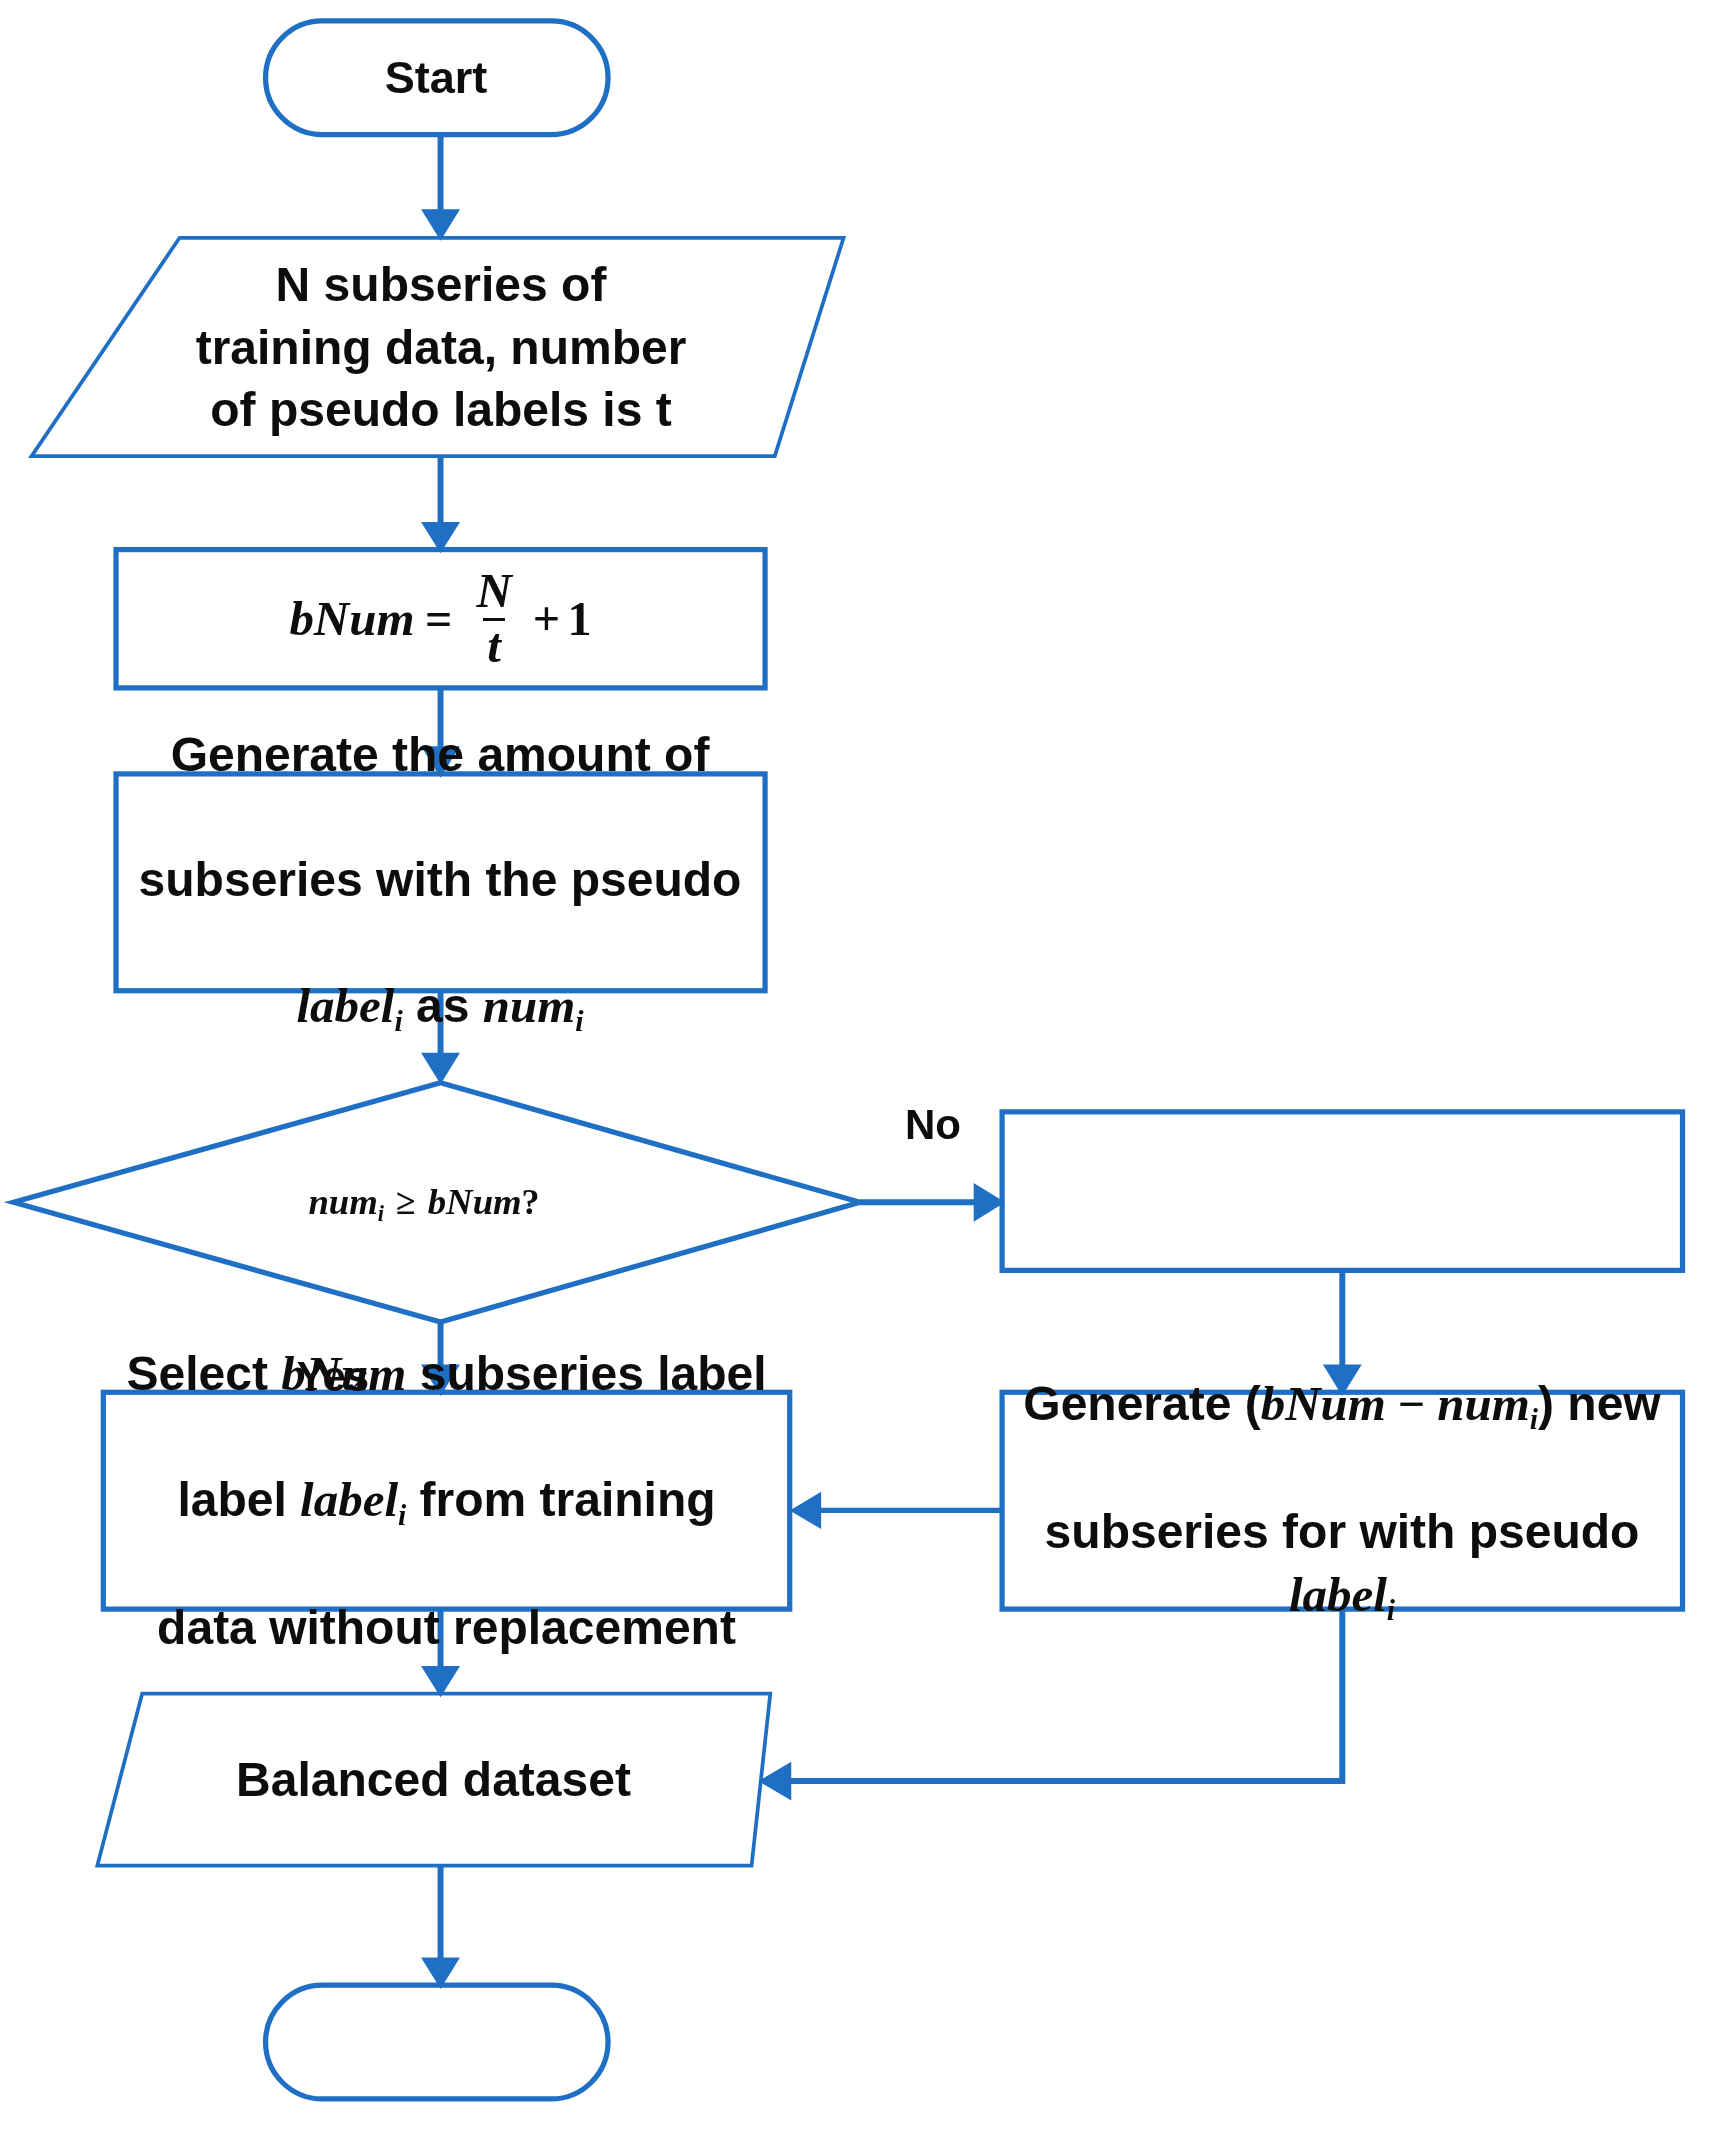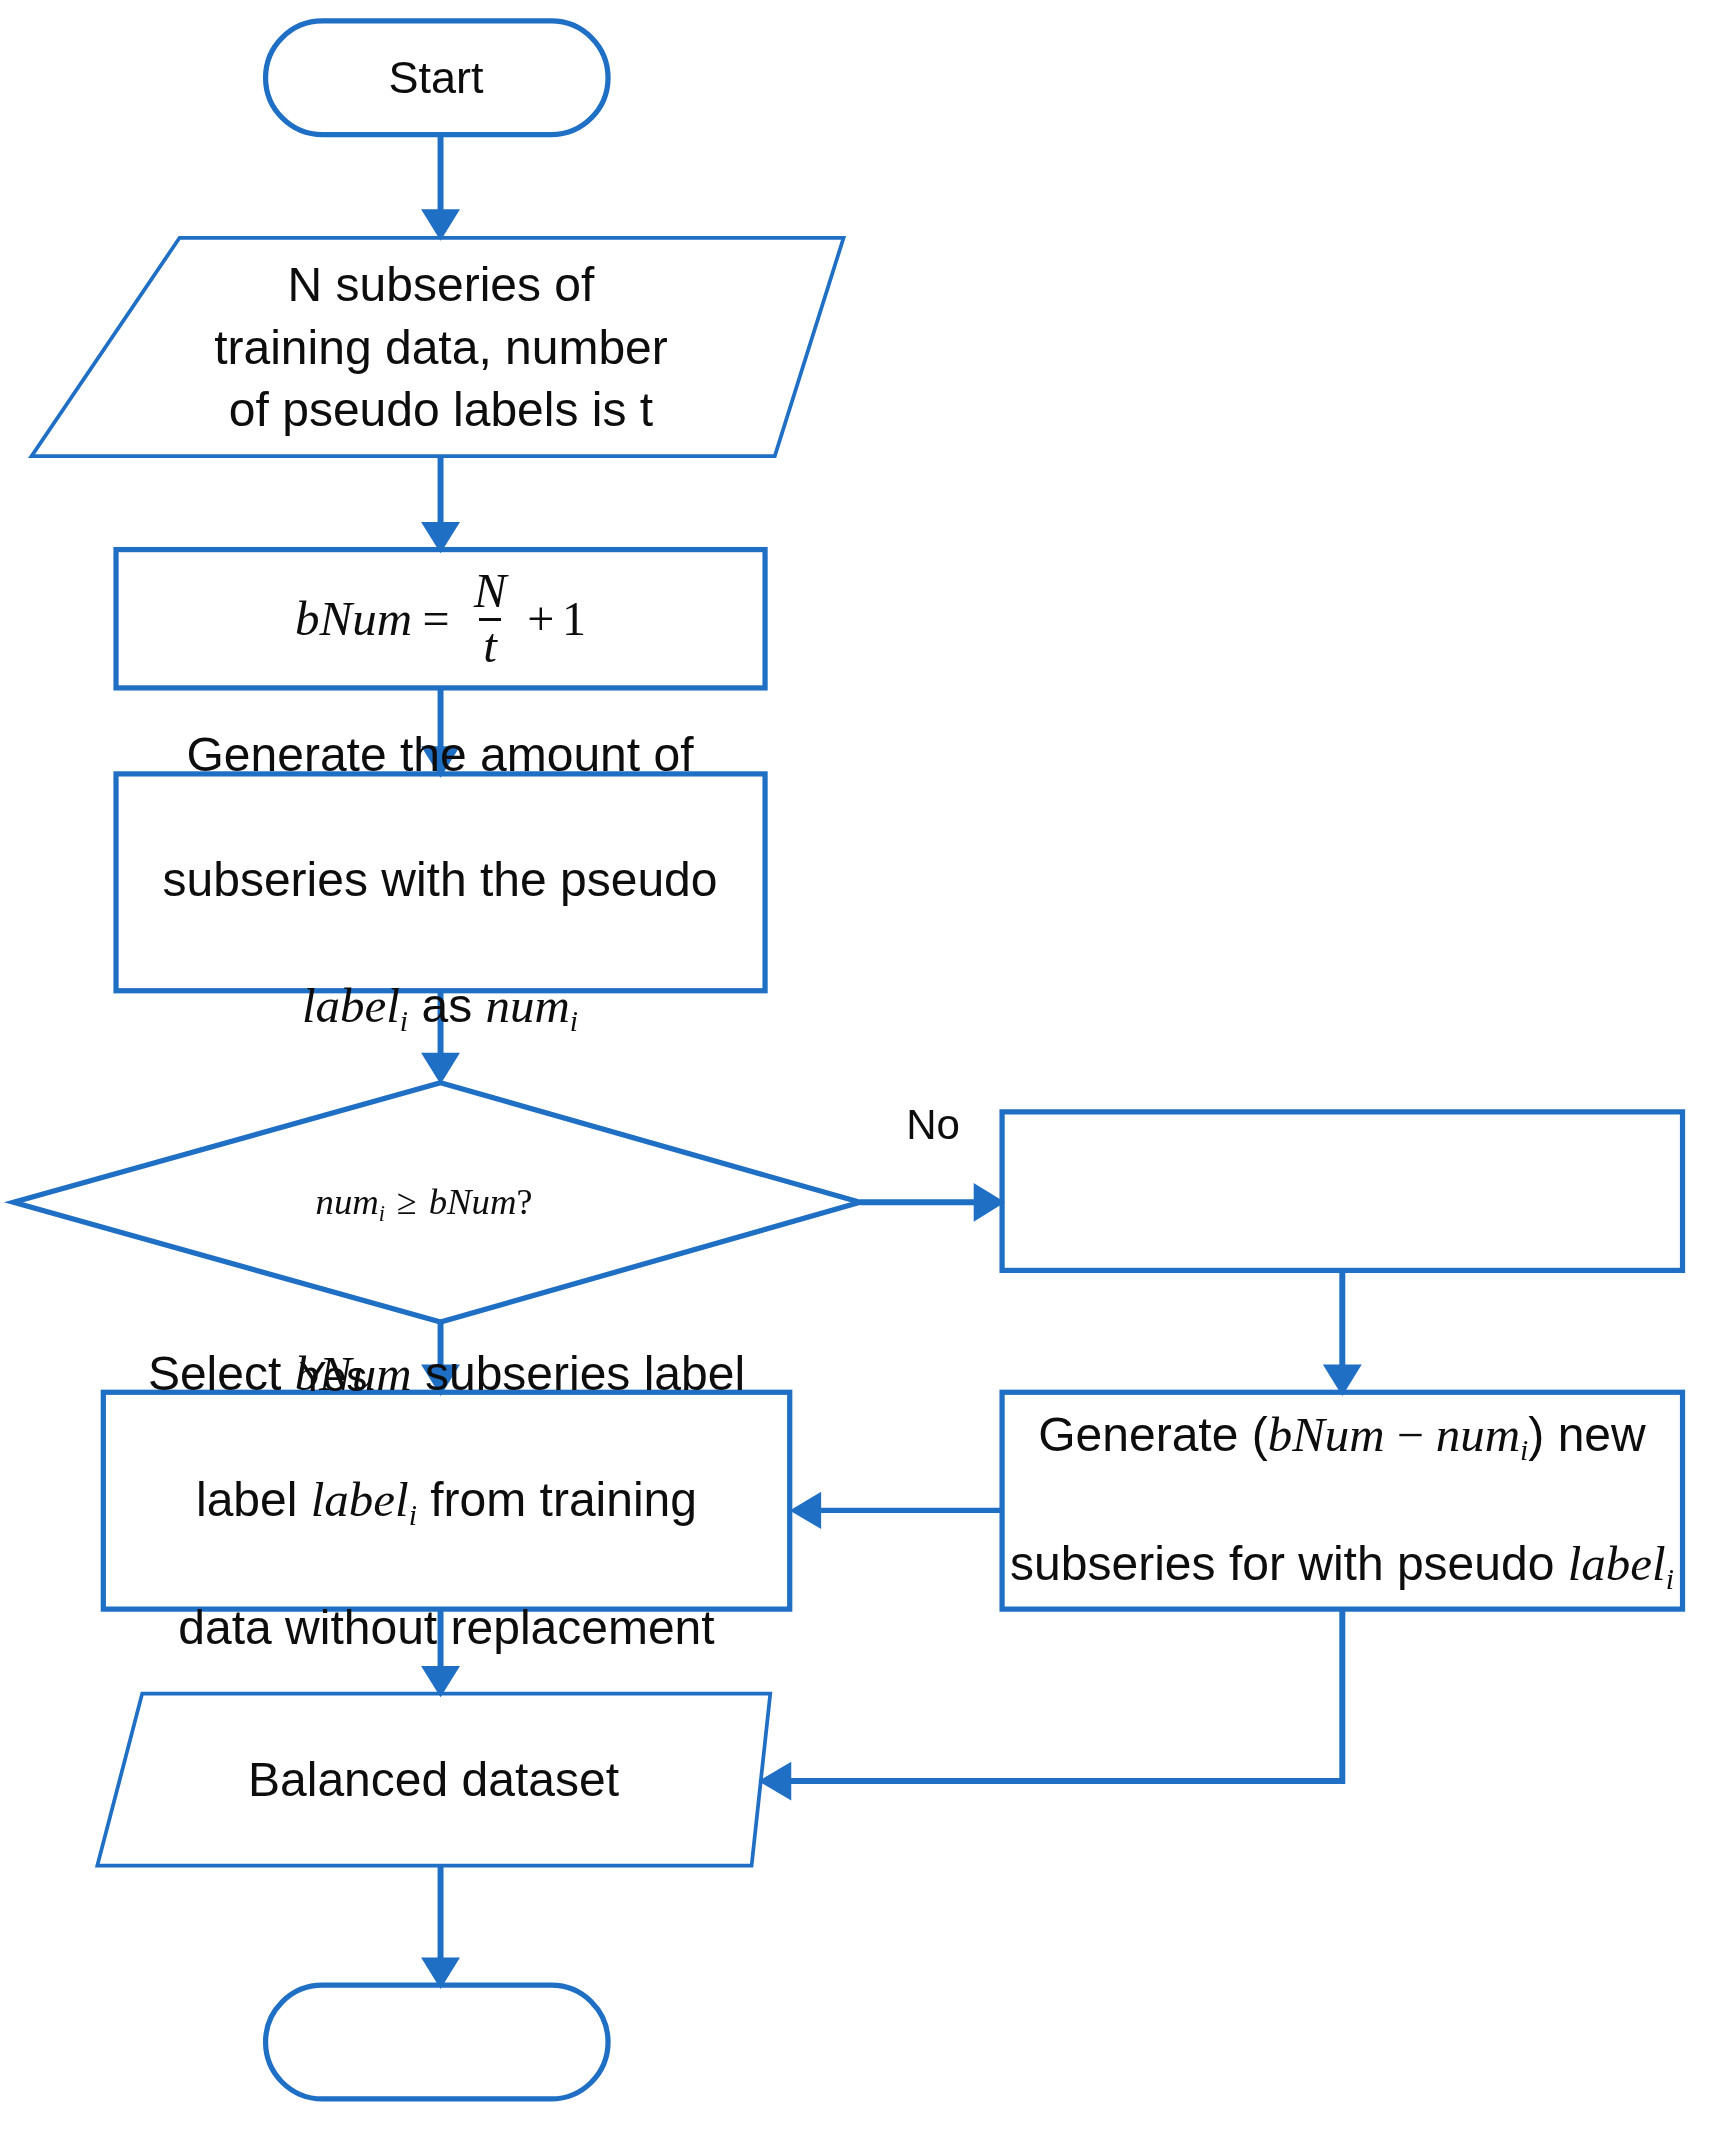--- a/index.html
+++ b/index.html
@@ -54,21 +54,21 @@
 
   
   .node-text {
     position: absolute;
     display: flex;
     align-items: center;
     text-align: center;
     color: #0d0d0d;
     line-height: 1.30;
     font-family: "Liberation Sans", sans-serif;
-    font-weight: 400;
+    font-weight: 700;
     white-space: pre-line;
     pointer-events: none;
   }
   .node-text > span { display: block; width: 100%; }
   .t-terminal { font-size: 45px; }
   .t-body     { font-size: 48px; }
   .t-edge     { font-size: 42px; }
 
   .mathi {
     font-family: "Liberation Serif", serif;

